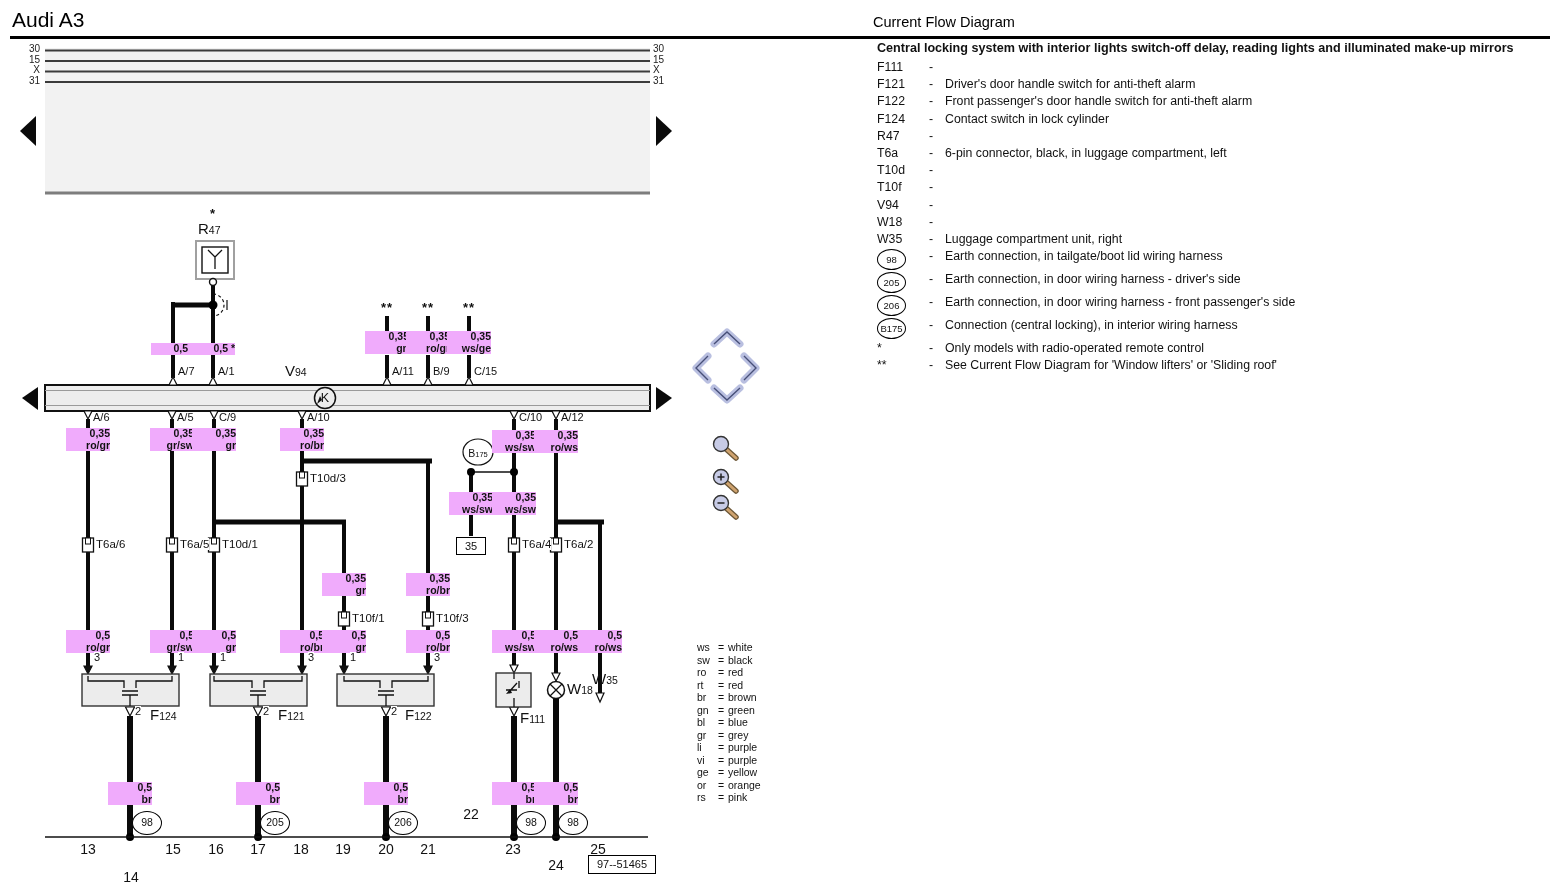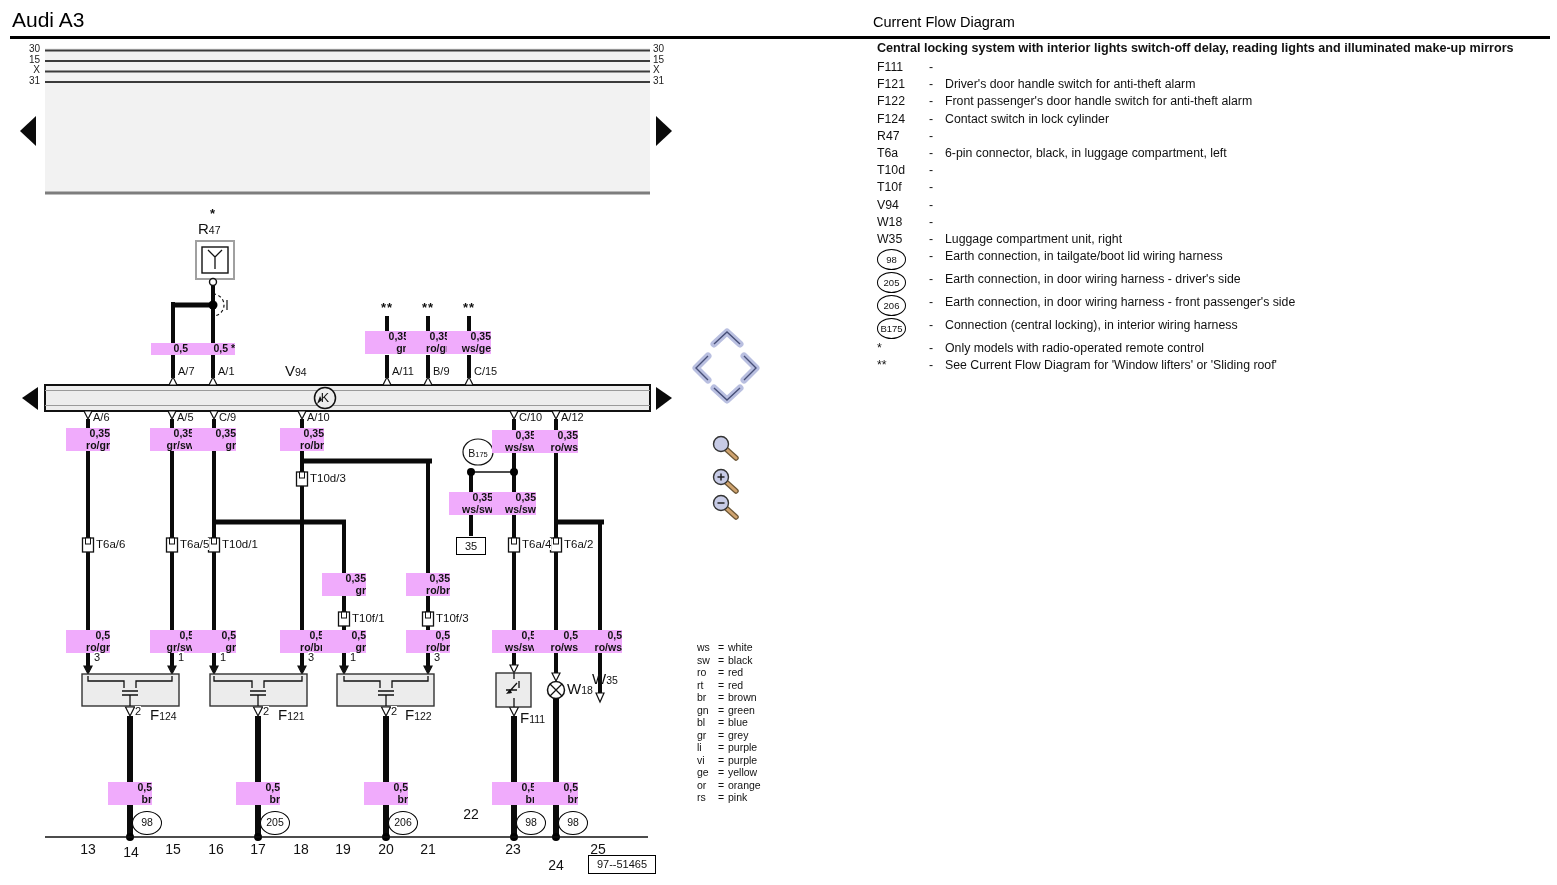--- a/index.html
+++ b/index.html
@@ -320,21 +320,21 @@
       <div class="comp" style="left: 592px; top: 670px;"><span class="m">W</span><span class="s">35</span></div>
       <div class="gnd" style="left: 132px; top: 811px;">98</div>
       <div class="gnd" style="left: 260px; top: 811px;">205</div>
       <div class="gnd" style="left: 388px; top: 811px;">206</div>
       <div class="gnd" style="left: 516px; top: 811px;">98</div>
       <div class="gnd" style="left: 558px; top: 811px;">98</div>
       <div class="comp b175" style="left: 463px; top: 445px; width: 30px;"><span class="b175m">B</span><span class="b175s">175</span></div>
       <div class="box35" style="left: 456px; top: 537px; width: 28px;">35</div>
       <div class="kg" style="left: 317px; top: 390px; width: 16px;">K</div>
       <div class="trk" style="left: 77px; top: 841px; width: 22px;">13</div>
-      <div class="trk" style="left: 120px; top: 844px; width: 22px;">14</div>
+      <div class="trk" style="left: 120px; top: 869px; width: 22px;">14</div>
       <div class="trk" style="left: 162px; top: 841px; width: 22px;">15</div>
       <div class="trk" style="left: 205px; top: 841px; width: 22px;">16</div>
       <div class="trk" style="left: 247px; top: 841px; width: 22px;">17</div>
       <div class="trk" style="left: 290px; top: 841px; width: 22px;">18</div>
       <div class="trk" style="left: 332px; top: 841px; width: 22px;">19</div>
       <div class="trk" style="left: 375px; top: 841px; width: 22px;">20</div>
       <div class="trk" style="left: 417px; top: 841px; width: 22px;">21</div>
       <div class="trk" style="left: 460px; top: 806px; width: 22px;">22</div>
       <div class="trk" style="left: 502px; top: 841px; width: 22px;">23</div>
       <div class="trk" style="left: 545px; top: 841px; width: 22px; margin-top: 16px;">24</div>

